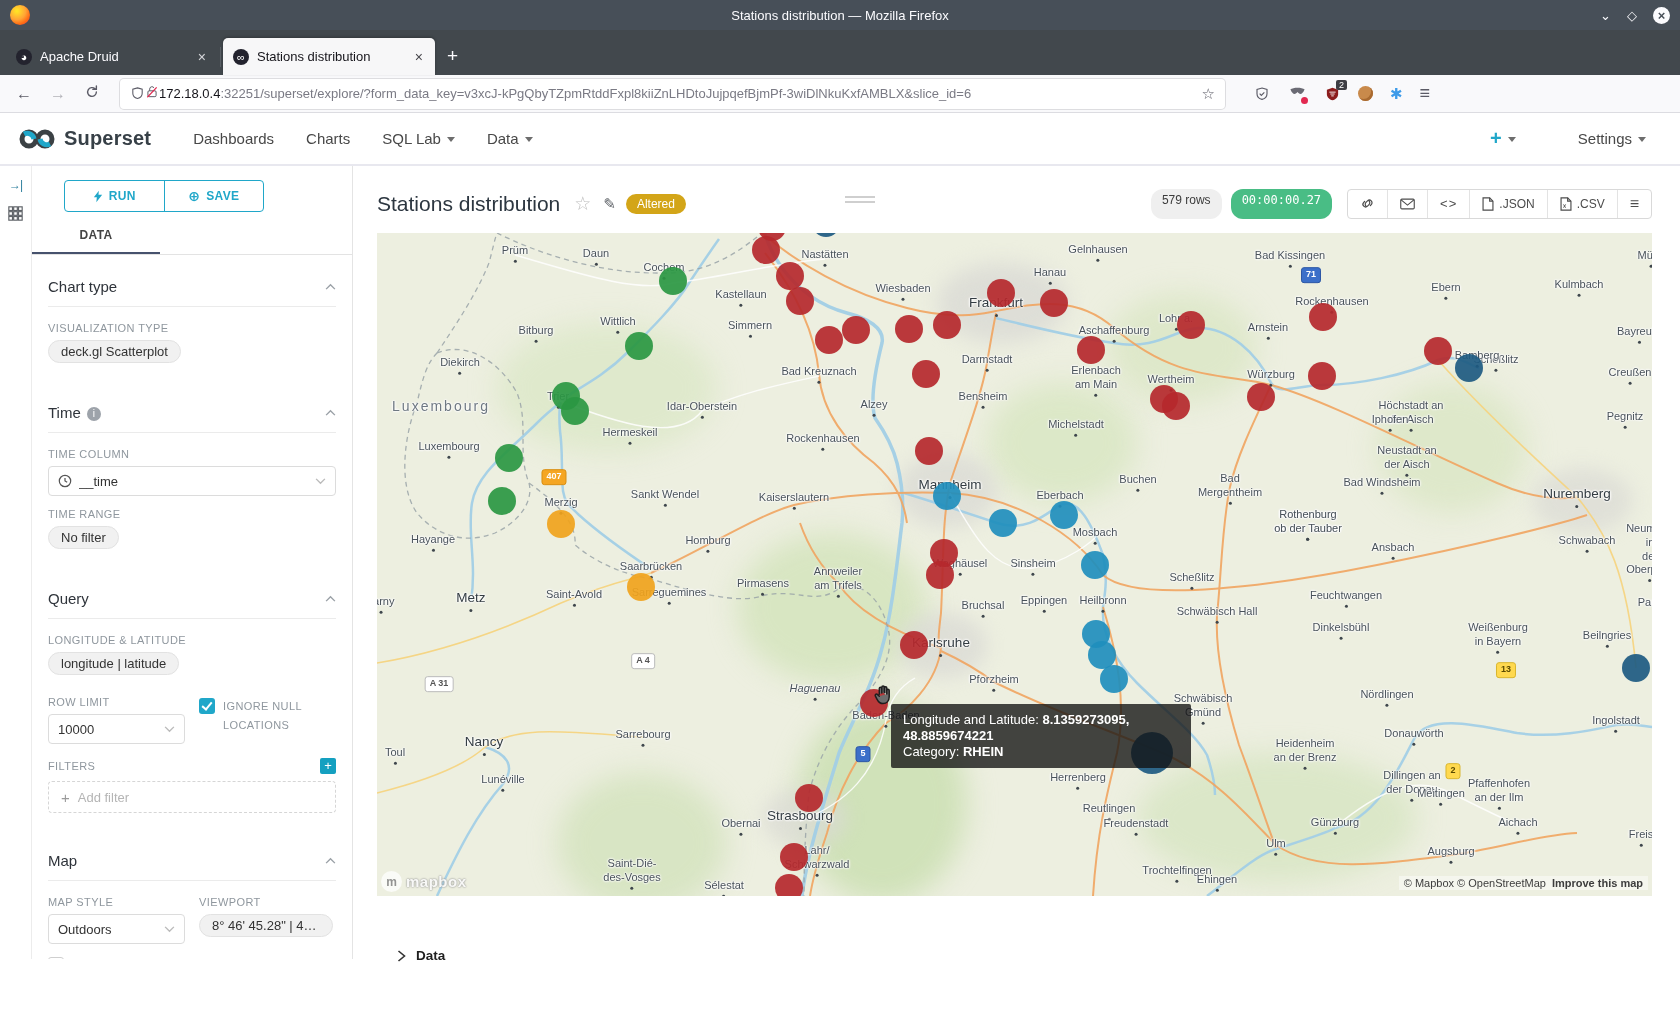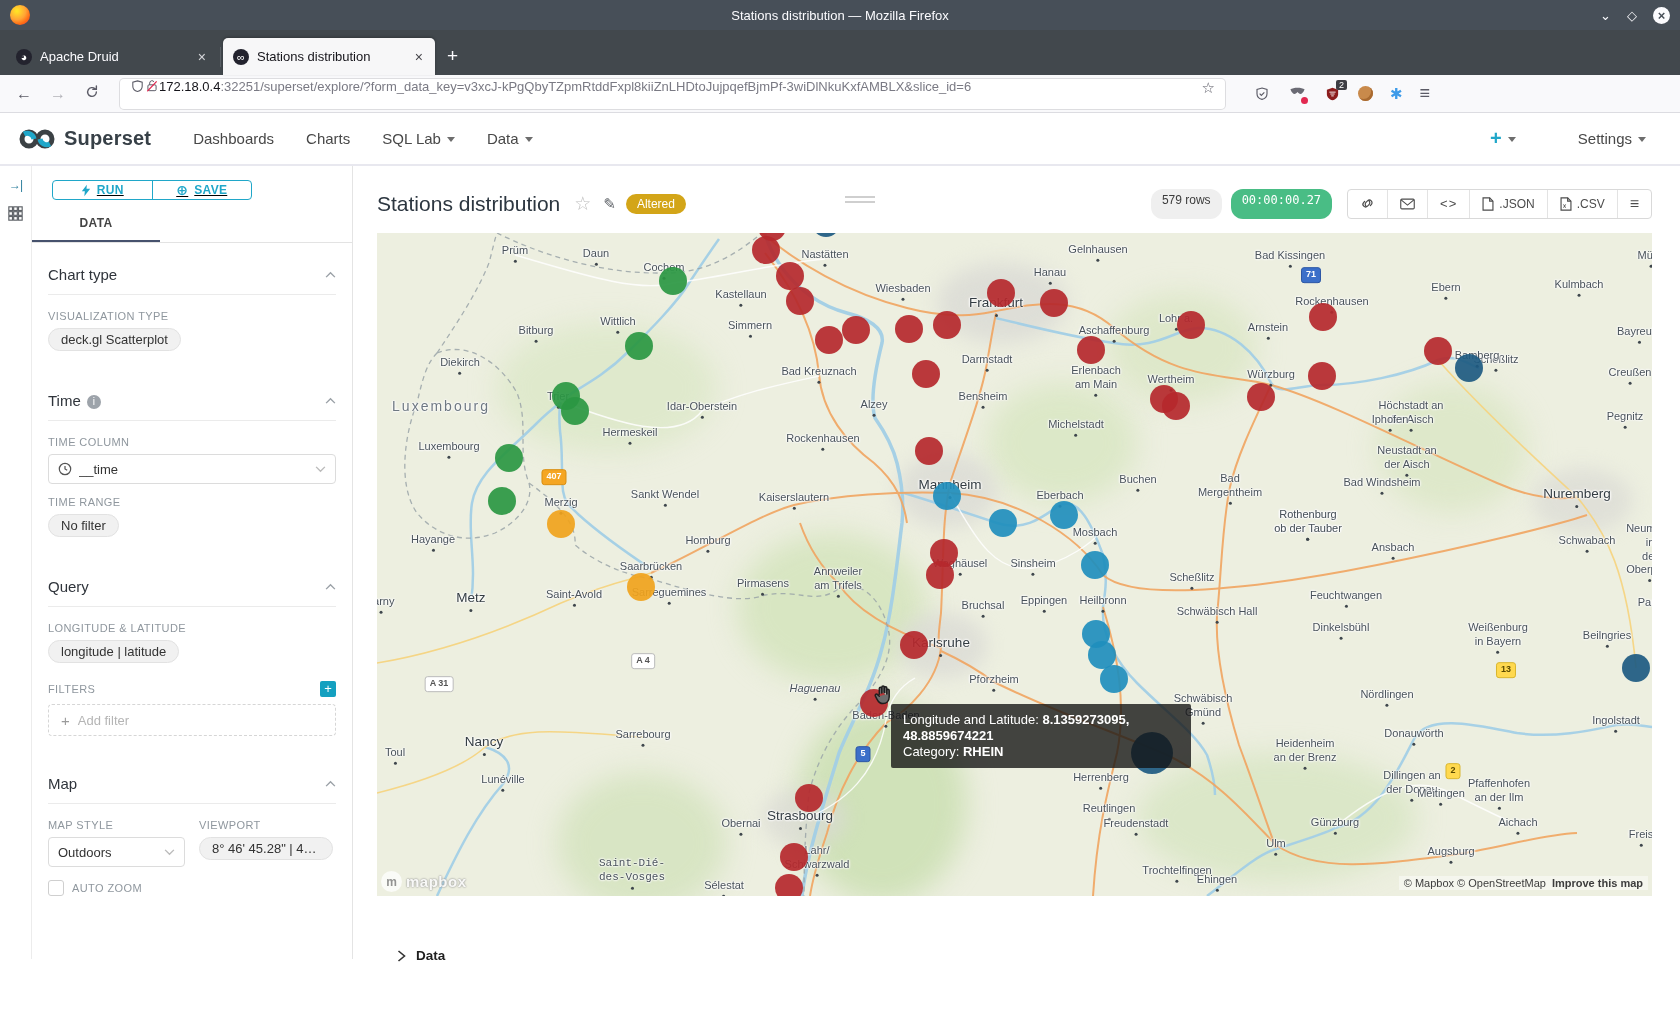--- a/index.html
+++ b/index.html
@@ -18,21 +18,21 @@
   .tab.active { background:#f7f7f8; color:#15141a; box-shadow:0 -1px 3px rgba(0,0,0,.25); }
   .tab .fav { width:16px; height:16px; border-radius:50%; background:#23232e; color:#fff; font-size:11px; display:flex; align-items:center; justify-content:center; flex:none; }
   .tab .t-label { flex:1; white-space:nowrap; overflow:hidden; }
   .tab .t-close { font-size:14px; opacity:.8; padding:0 2px; }
   .tab-sep { width:1px; height:20px; background:#5a6066; margin:0 2px 8px 2px; }
   .newtab { color:#fbfbfe; font-size:19px; padding:0 12px 8px 12px; }
 
   .urlrow { height:38px; background:#f9f9fb; border-bottom:1px solid #dcdce1; display:flex; align-items:center; padding:0 10px; gap:6px; }
   .nav-btn { color:#5b5b66; font-size:16px; width:28px; text-align:center; }
   .nav-btn.dim { color:#b3b3b9; }
-  .urlbox { flex:0 0 1105px; margin-left:8px; height:30px; background:#fff; border-radius:4px; box-shadow:0 0 0 1px #dddde0; display:flex; padding:0 10px; gap:0; font-size:13px; }
+  .urlbox { flex:0 0 1105px; margin-left:8px; height:30px; background:#fff; border-radius:4px; box-shadow:0 0 0 1px #dddde0; display:flex; align-items:center; padding:0 10px; gap:0; font-size:13px; }
   .url-text { flex:1; white-space:nowrap; overflow:hidden; color:#7a7a84; }
   .url-text b { color:#15141a; font-weight:normal; }
   .ff-icons { display:flex; align-items:center; gap:17px; margin-left:22px; color:#5b5b66; }
   .ext { position:relative; width:18px; height:18px; display:flex; align-items:center; justify-content:center; }
   .badge2 { position:absolute; top:-5px; right:-6px; background:#3e3e44; color:#fff; font-size:9px; padding:0 3px; border-radius:2px; }
   .reddot { position:absolute; bottom:-1px; right:-2px; width:7px; height:7px; background:#e22850; border-radius:50%; }
   .cookie { width:15px; height:15px; border-radius:50%; background:#c98a4b; box-shadow:inset -2px -2px 0 #a96a30; }
   .pin { font-size:15px; color:#3d9be9; }
   .burger { font-size:18px; color:#5b5b66; }
 
@@ -45,21 +45,21 @@
   .nav-right { margin-left:auto; display:flex; align-items:center; gap:30px; }
   .plus-teal { color:#20a7c9; font-size:20px; font-weight:bold; }
 
   
   .main { display:flex; height:793px; }
   .rail { width:32px; border-right:1px solid #ececec; padding-top:12px; display:flex; flex-direction:column; align-items:center; gap:14px; }
   .panel { width:321px; border-right:1px solid #e4e4e4; padding:14px 16px 0 16px; overflow:hidden; }
   .content { flex:1; padding:0 28px 0 24px; position:relative; }
 
   
-  .runsave { display:flex; border:1px solid #20a7c9; border-radius:4px; height:20px; width:200px; margin-left:4px;text-decoration:underline; }
+  .runsave { display:flex; border:1px solid #20a7c9; border-radius:4px; height:32px; width:200px; margin-left:16px; }
   .runsave .rs { flex:1; display:flex; align-items:center; justify-content:center; gap:6px; color:#20a7c9; font-size:12px; font-weight:bold; letter-spacing:.3px; }
   .runsave .rs + .rs { border-left:1px solid #20a7c9; }
   .oplus { font-size:14px; line-height:1; }
   .ptabs { margin:16px -16px 0 -16px; border-bottom:1px solid #e3e3e3; }
   .ptab { width:128px; text-align:center; font-size:12px; font-weight:bold; color:#444; padding-bottom:10px; border-bottom:2px solid #46526d; letter-spacing:.4px; }
   .sec-h { display:flex; align-items:center; justify-content:space-between; padding:11px 0; border-bottom:1px solid #ebebeb; font-size:15px; color:#2f343b; }
   .sec-h .chev { color:#9aa0a6; }
   .lbl { font-size:11px; color:#8f979e; letter-spacing:.4px; margin-top:15px; }
   .pill { display:inline-block; background:#f1f1f1; border:1px solid #e2e2e2; border-radius:12px; padding:3px 12px; font-size:13px; color:#333; margin-top:6px; max-width:100%; overflow:hidden; text-overflow:ellipsis; white-space:nowrap; }
   .selectbox { margin-top:6px; height:30px; border:1px solid #dcdcdc; border-radius:4px; display:flex; align-items:center; padding:0 9px; font-size:13px; color:#333; gap:7px; background:#fff; }
@@ -300,20 +300,37 @@
 
     <div class="sec-h" style="margin-top:26px;">
       <span>Query</span>
       <svg class="chev" width="11" height="7" viewBox="0 0 12 8">
           <path d="M1 7l5-5 5 5" fill="none" stroke="#9aa0a6" stroke-width="1.6"></path>
         </svg>
     </div>
     <div class="lbl">LONGITUDE &amp; LATITUDE</div>
     <span class="pill">longitude | latitude</span>
 
+    <div class="two-col" style="margin-top:2px;">
+      <div>
+        <div class="lbl">ROW LIMIT</div>
+        <div class="selectbox">
+          <span class="sp">10000</span>
+          <svg width="11" height="7" viewBox="0 0 12 8">
+              <path d="M1 1l5 5 5-5" fill="none" stroke="#bbb" stroke-width="1.6"></path>
+            </svg>
+        </div>
+      </div>
+      <div style="padding-top:16px;">
+        <div class="chkrow">
+          <span class="chk on"></span>
+          <span>IGNORE NULL LOCATIONS</span>
+        </div>
+      </div>
+    </div>
 
     <div class="filters-row">
       <span class="lbl" style="margin-top:0;">FILTERS</span>
       <span class="plusbtn">+</span>
     </div>
     <div class="addfilter">
       <span style="font-size:15px; color:#9a9a9a;">+</span>
       <span>Add filter</span>
     </div>
 
@@ -537,32 +554,32 @@
           <div class="city" style="left: 1283px; top: 372px;">Parsberg</div>
           <div class="city" style="left: 1035px; top: 552px;">Dillingen an
 der Donau</div>
           <div class="city" style="left: 1064px; top: 563px;">Meitingen</div>
           <div class="city" style="left: 1037px; top: 503px;">Donauwörth</div>
           <div class="city" style="left: 1010px; top: 464px;">Nördlingen</div>
           <div class="city" style="left: 928px; top: 520px;">Heidenheim
 an der Brenz</div>
           <div class="city" style="left: 826px; top: 475px;">Schwäbisch
 Gmünd</div>
-          <div class="city" style="left: 724px; top: 547px;">Herrenberg</div>
+          <div class="city" style="left: 701px; top: 547px;">Herrenberg</div>
           <div class="city" style="left: 732px; top: 578px;">Reutlingen</div>
           <div class="city" style="left: 800px; top: 640px;">Trochtelfingen</div>
           <div class="city" style="left: 840px; top: 649px;">Ehingen</div>
           <div class="city" style="left: 899px; top: 613px;">Ulm</div>
           <div class="city" style="left: 958px; top: 592px;">Günzburg</div>
           <div class="city" style="left: 1141px; top: 592px;">Aichach</div>
           <div class="city" style="left: 1074px; top: 621px;">Augsburg</div>
           <div class="city" style="left: 759px; top: 593px;">Freudenstadt</div>
           <div class="city s2" style="left: 423px; top: 586px;">Strasbourg</div>
           <div class="city" style="left: 364px; top: 593px;">Obernai</div>
-          <div class="city" style="left: 255px; top: 640px; font-family: Liberation Mono, monospace;">Saint-Dié-
+          <div class="city" style="left: 255px; top: 640px;">Saint-Dié-
 des-Vosges</div>
           <div class="city" style="left: 347px; top: 655px;">Sélestat</div>
           <div class="city" style="left: 440px; top: 627px;">Lahr/
 Schwarzwald</div>
           <div class="city s2" style="left: 107px; top: 512px;">Nancy</div>
           <div class="city" style="left: 126px; top: 549px;">Lunéville</div>
           <div class="city" style="left: 18px; top: 522px;">Toul</div>
           <div class="city" style="left: 266px; top: 504px;">Sarrebourg</div>
           <div class="city" style="left: 438px; top: 458px; font-style: italic;">Haguenau</div>
           <div class="city" style="left: 509px; top: 485px;">Baden-Baden</div>

